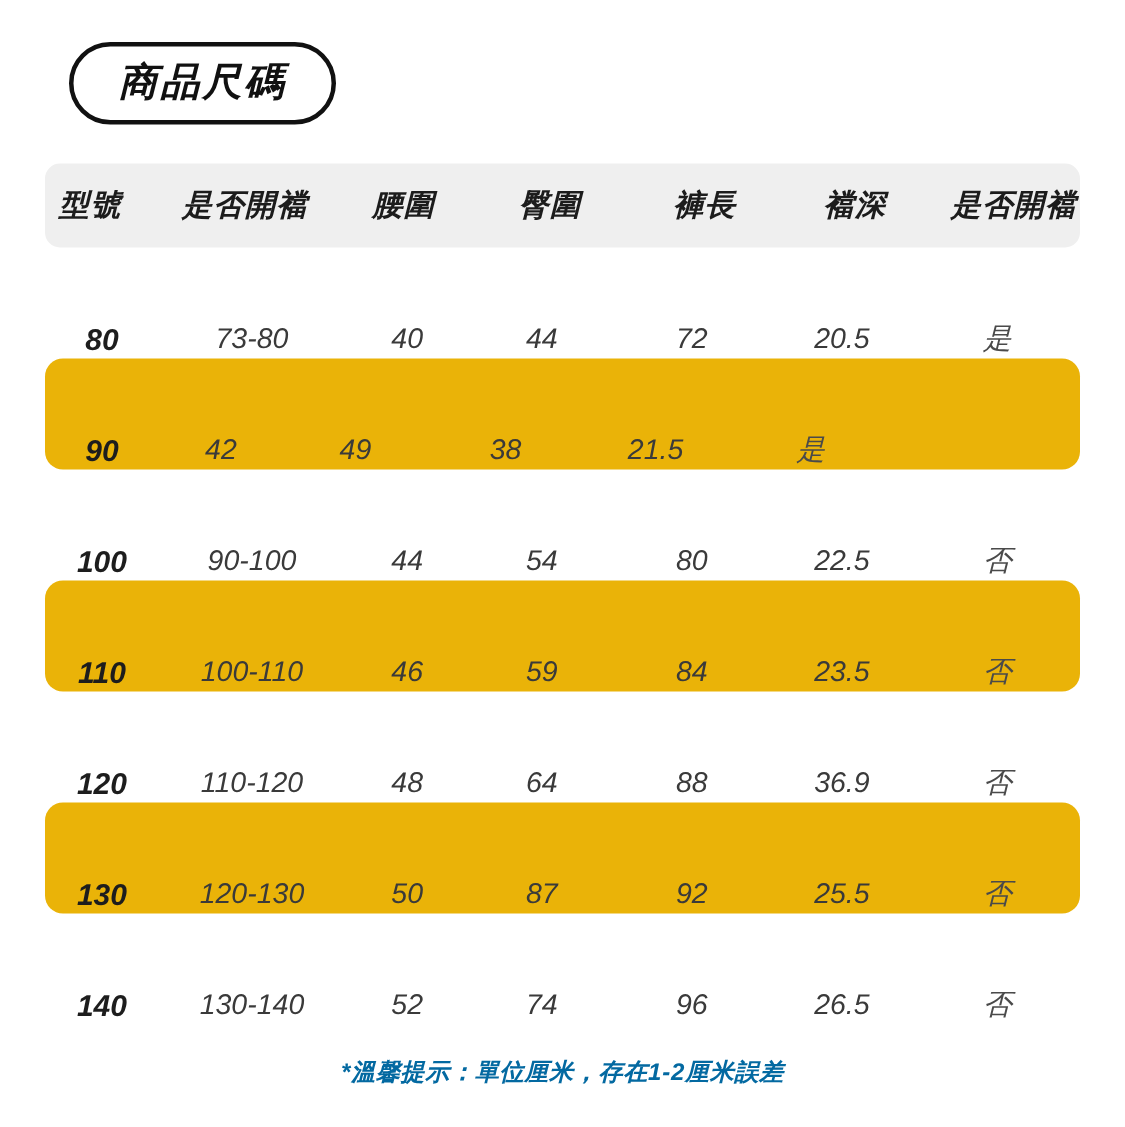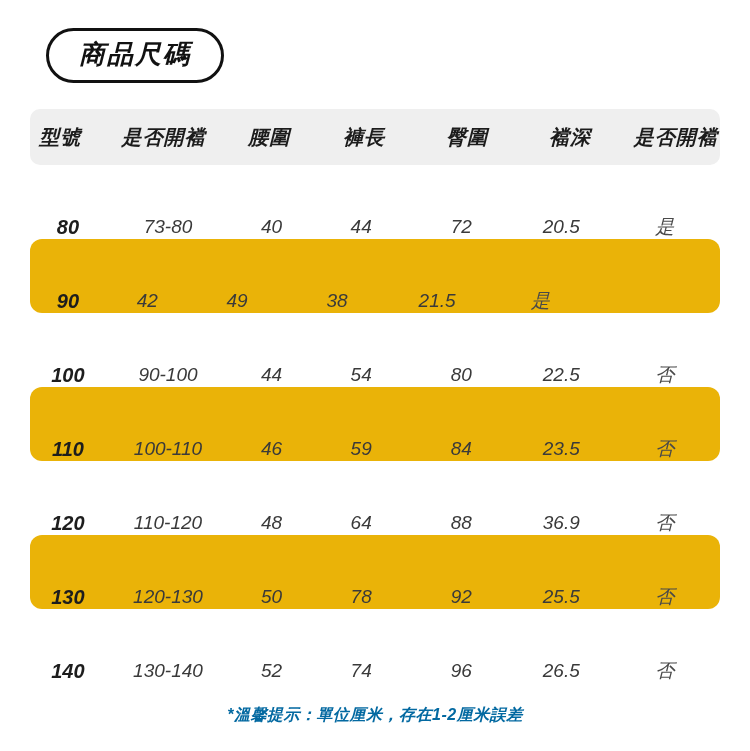--- a/index.html
+++ b/index.html
@@ -109,22 +109,22 @@
   <div class="title-wrap">
     <div class="title-pill">商品尺碼</div>
   </div>
 
   <div class="table">
 
     <div class="row header">
       <div class="cell c0">型號</div>
       <div class="cell c1">是否開襠</div>
       <div class="cell c2">腰圍</div>
+      <div class="cell c4">臀圍</div>
       <div class="cell c3">褲長</div>
-      <div class="cell c4">臀圍</div>
       <div class="cell c5">襠深</div>
       <div class="cell c6">是否開襠</div>
     </div>
 
     <div class="row body">
       <div class="cell c0">80</div>
       <div class="cell c1">73-80</div>
       <div class="cell c2">40</div>
       <div class="cell c3">44</div>
       <div class="cell c4">72</div>
@@ -168,21 +168,21 @@
       <div class="cell c3">64</div>
       <div class="cell c4">88</div>
       <div class="cell c5">36.9</div>
       <div class="cell c6">否</div>
     </div>
 
     <div class="row body alt">
       <div class="cell c0">130</div>
       <div class="cell c1">120-130</div>
       <div class="cell c2">50</div>
-      <div class="cell c3">78</div>
+      <div class="cell c3">87</div>
       <div class="cell c4">92</div>
       <div class="cell c5">25.5</div>
       <div class="cell c6">否</div>
     </div>
 
     <div class="row body">
       <div class="cell c0">140</div>
       <div class="cell c1">130-140</div>
       <div class="cell c2">52</div>
       <div class="cell c3">74</div>

